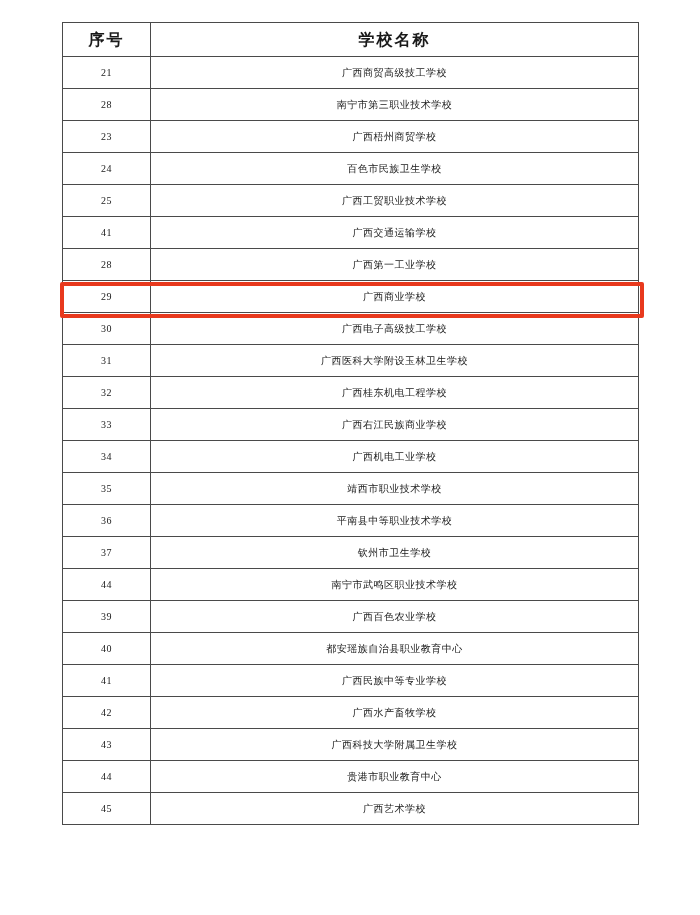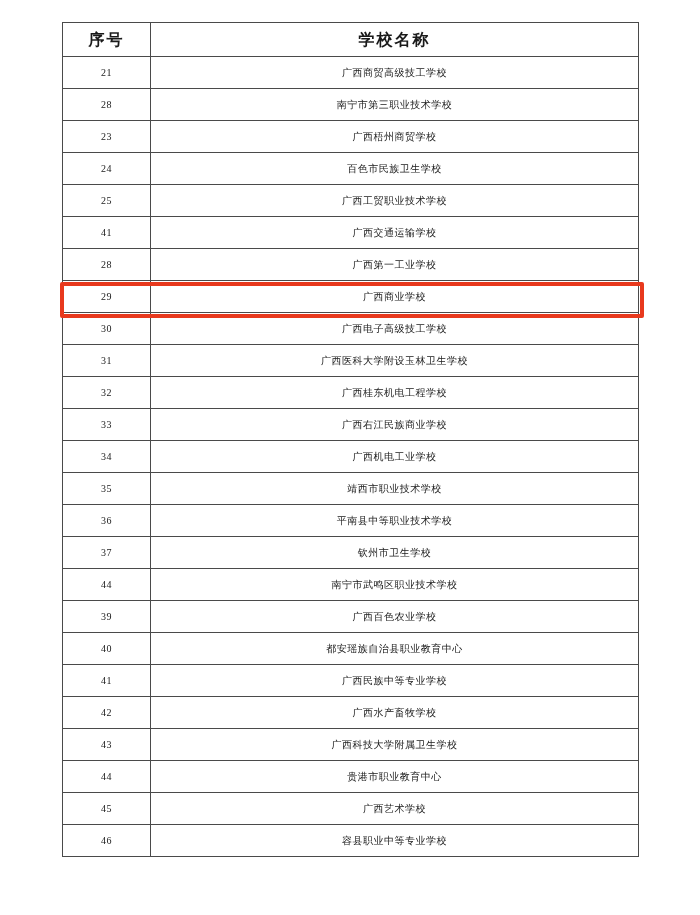--- a/index.html
+++ b/index.html
@@ -182,21 +182,17 @@
           <td class="name">广西科技大学附属卫生学校</td>
         </tr>
         <tr>
           <td class="idx">44</td>
           <td class="name">贵港市职业教育中心</td>
         </tr>
         <tr>
           <td class="idx">45</td>
           <td class="name">广西艺术学校</td>
         </tr>
-        <tr>
-          <td class="idx">46</td>
-          <td class="name">容县职业中等专业学校</td>
-        </tr>
       </tbody>
     </table>
   </div>
   <div class="highlight-box" style="border-color: rgb(232, 57, 29);"></div>
 </div>
 
 </body></html>

